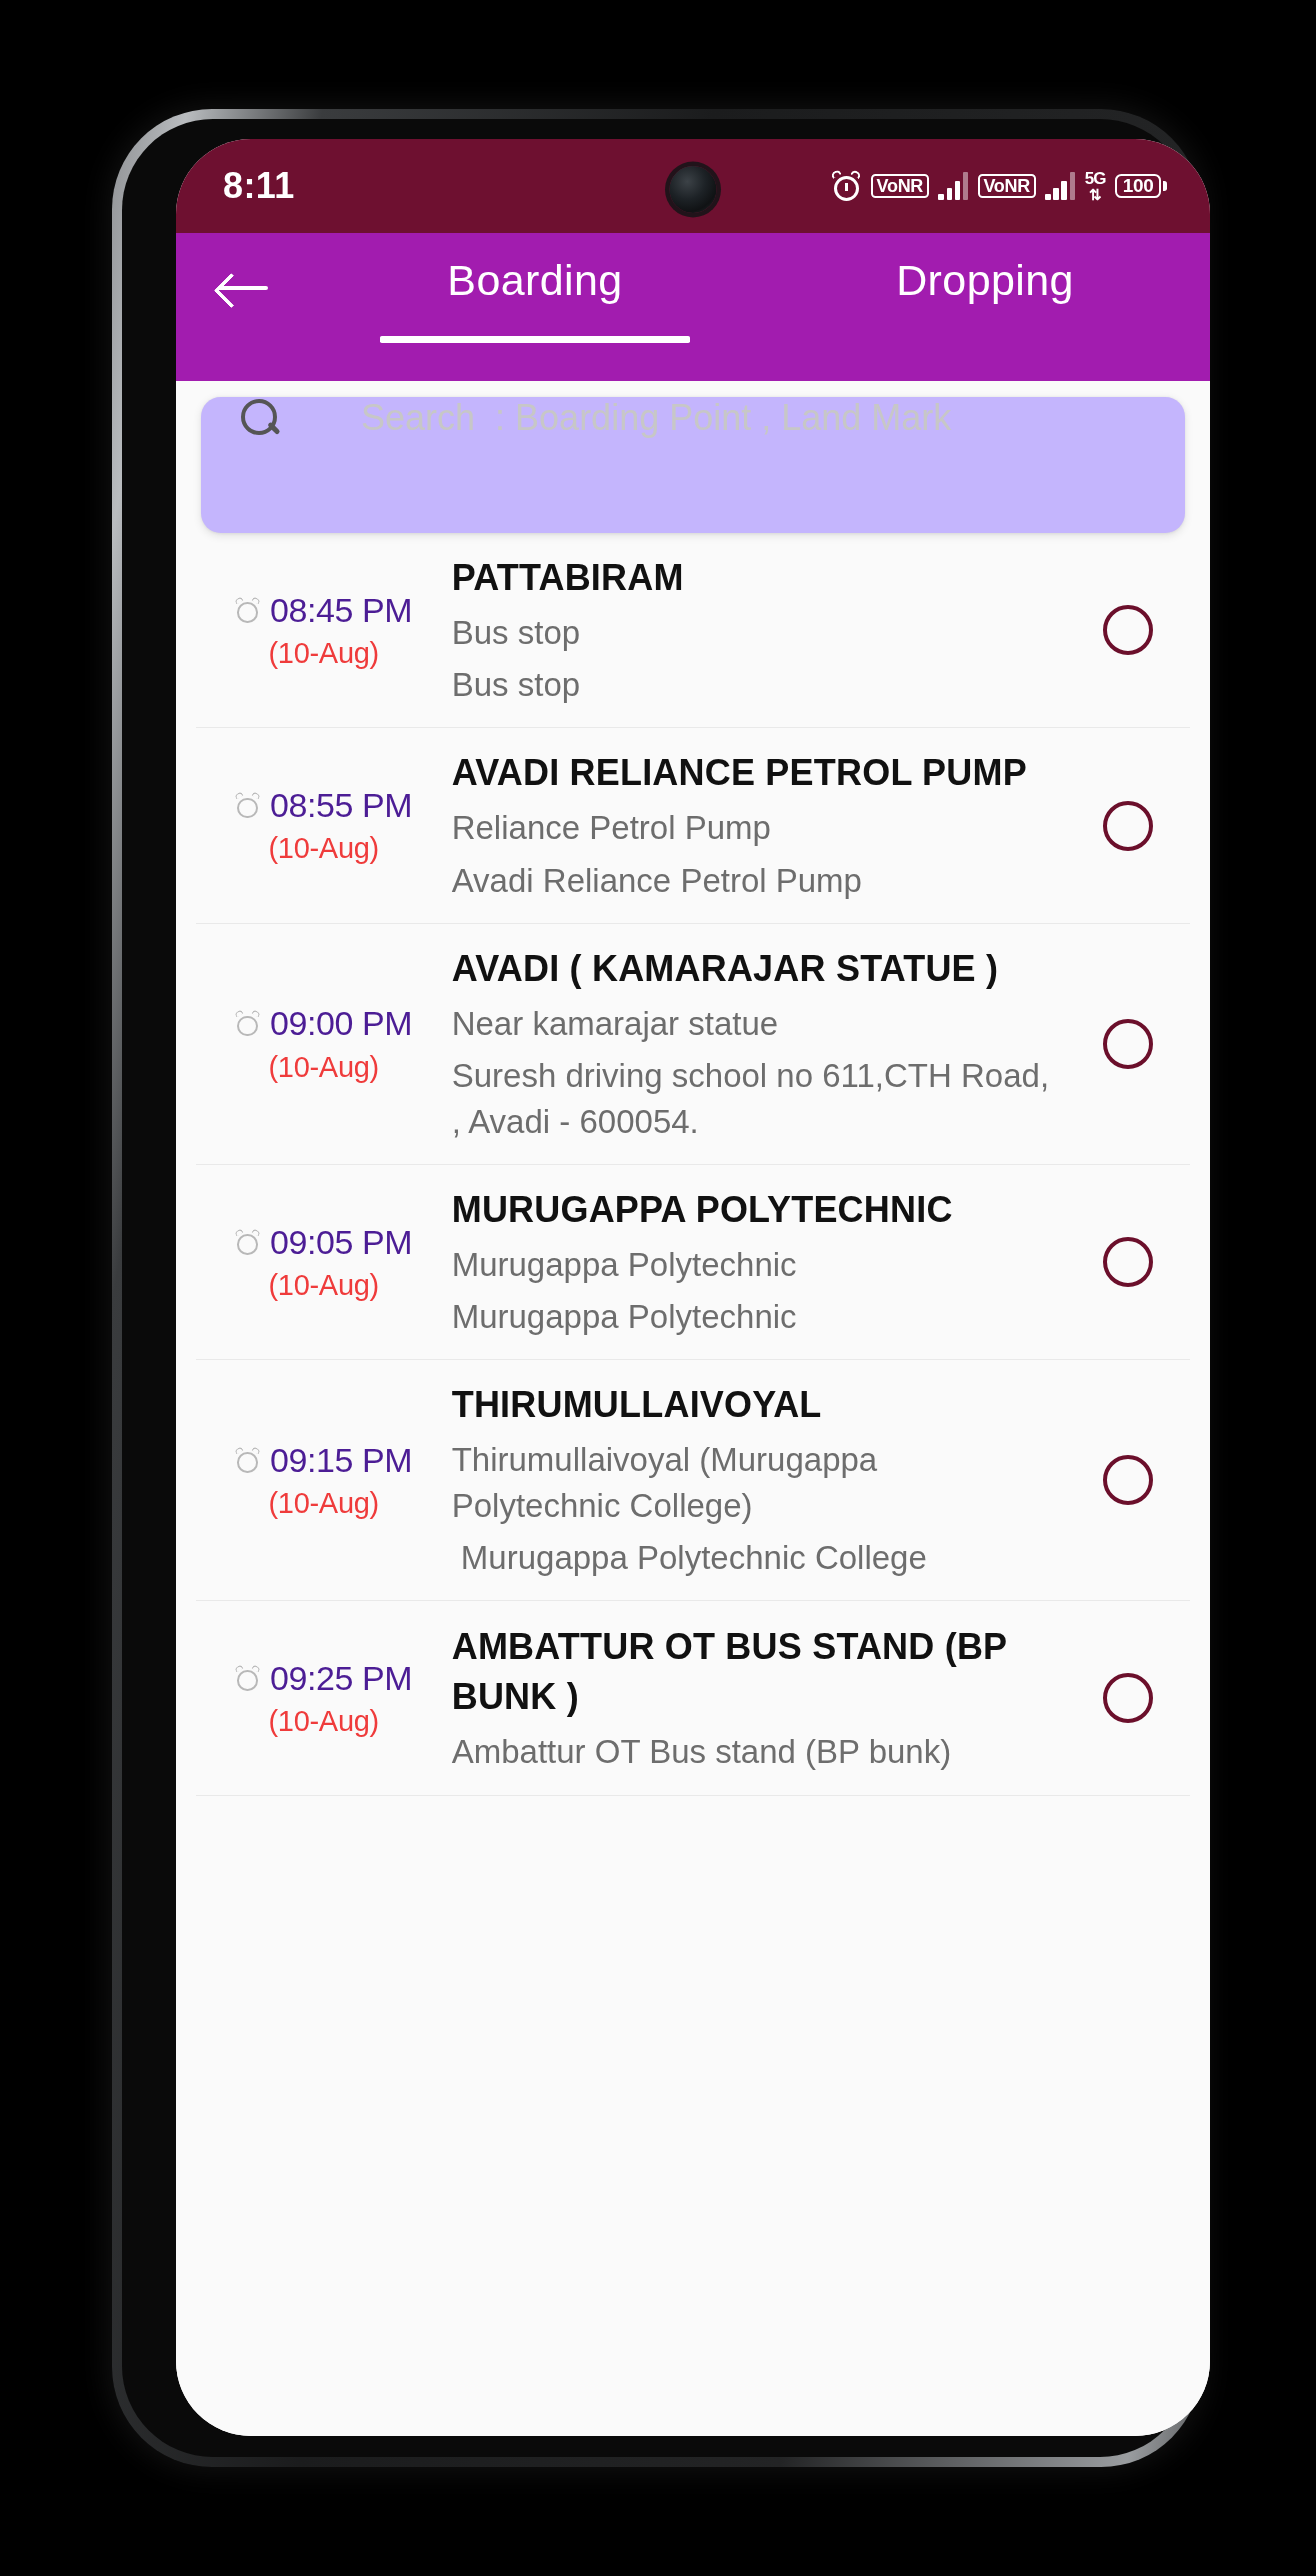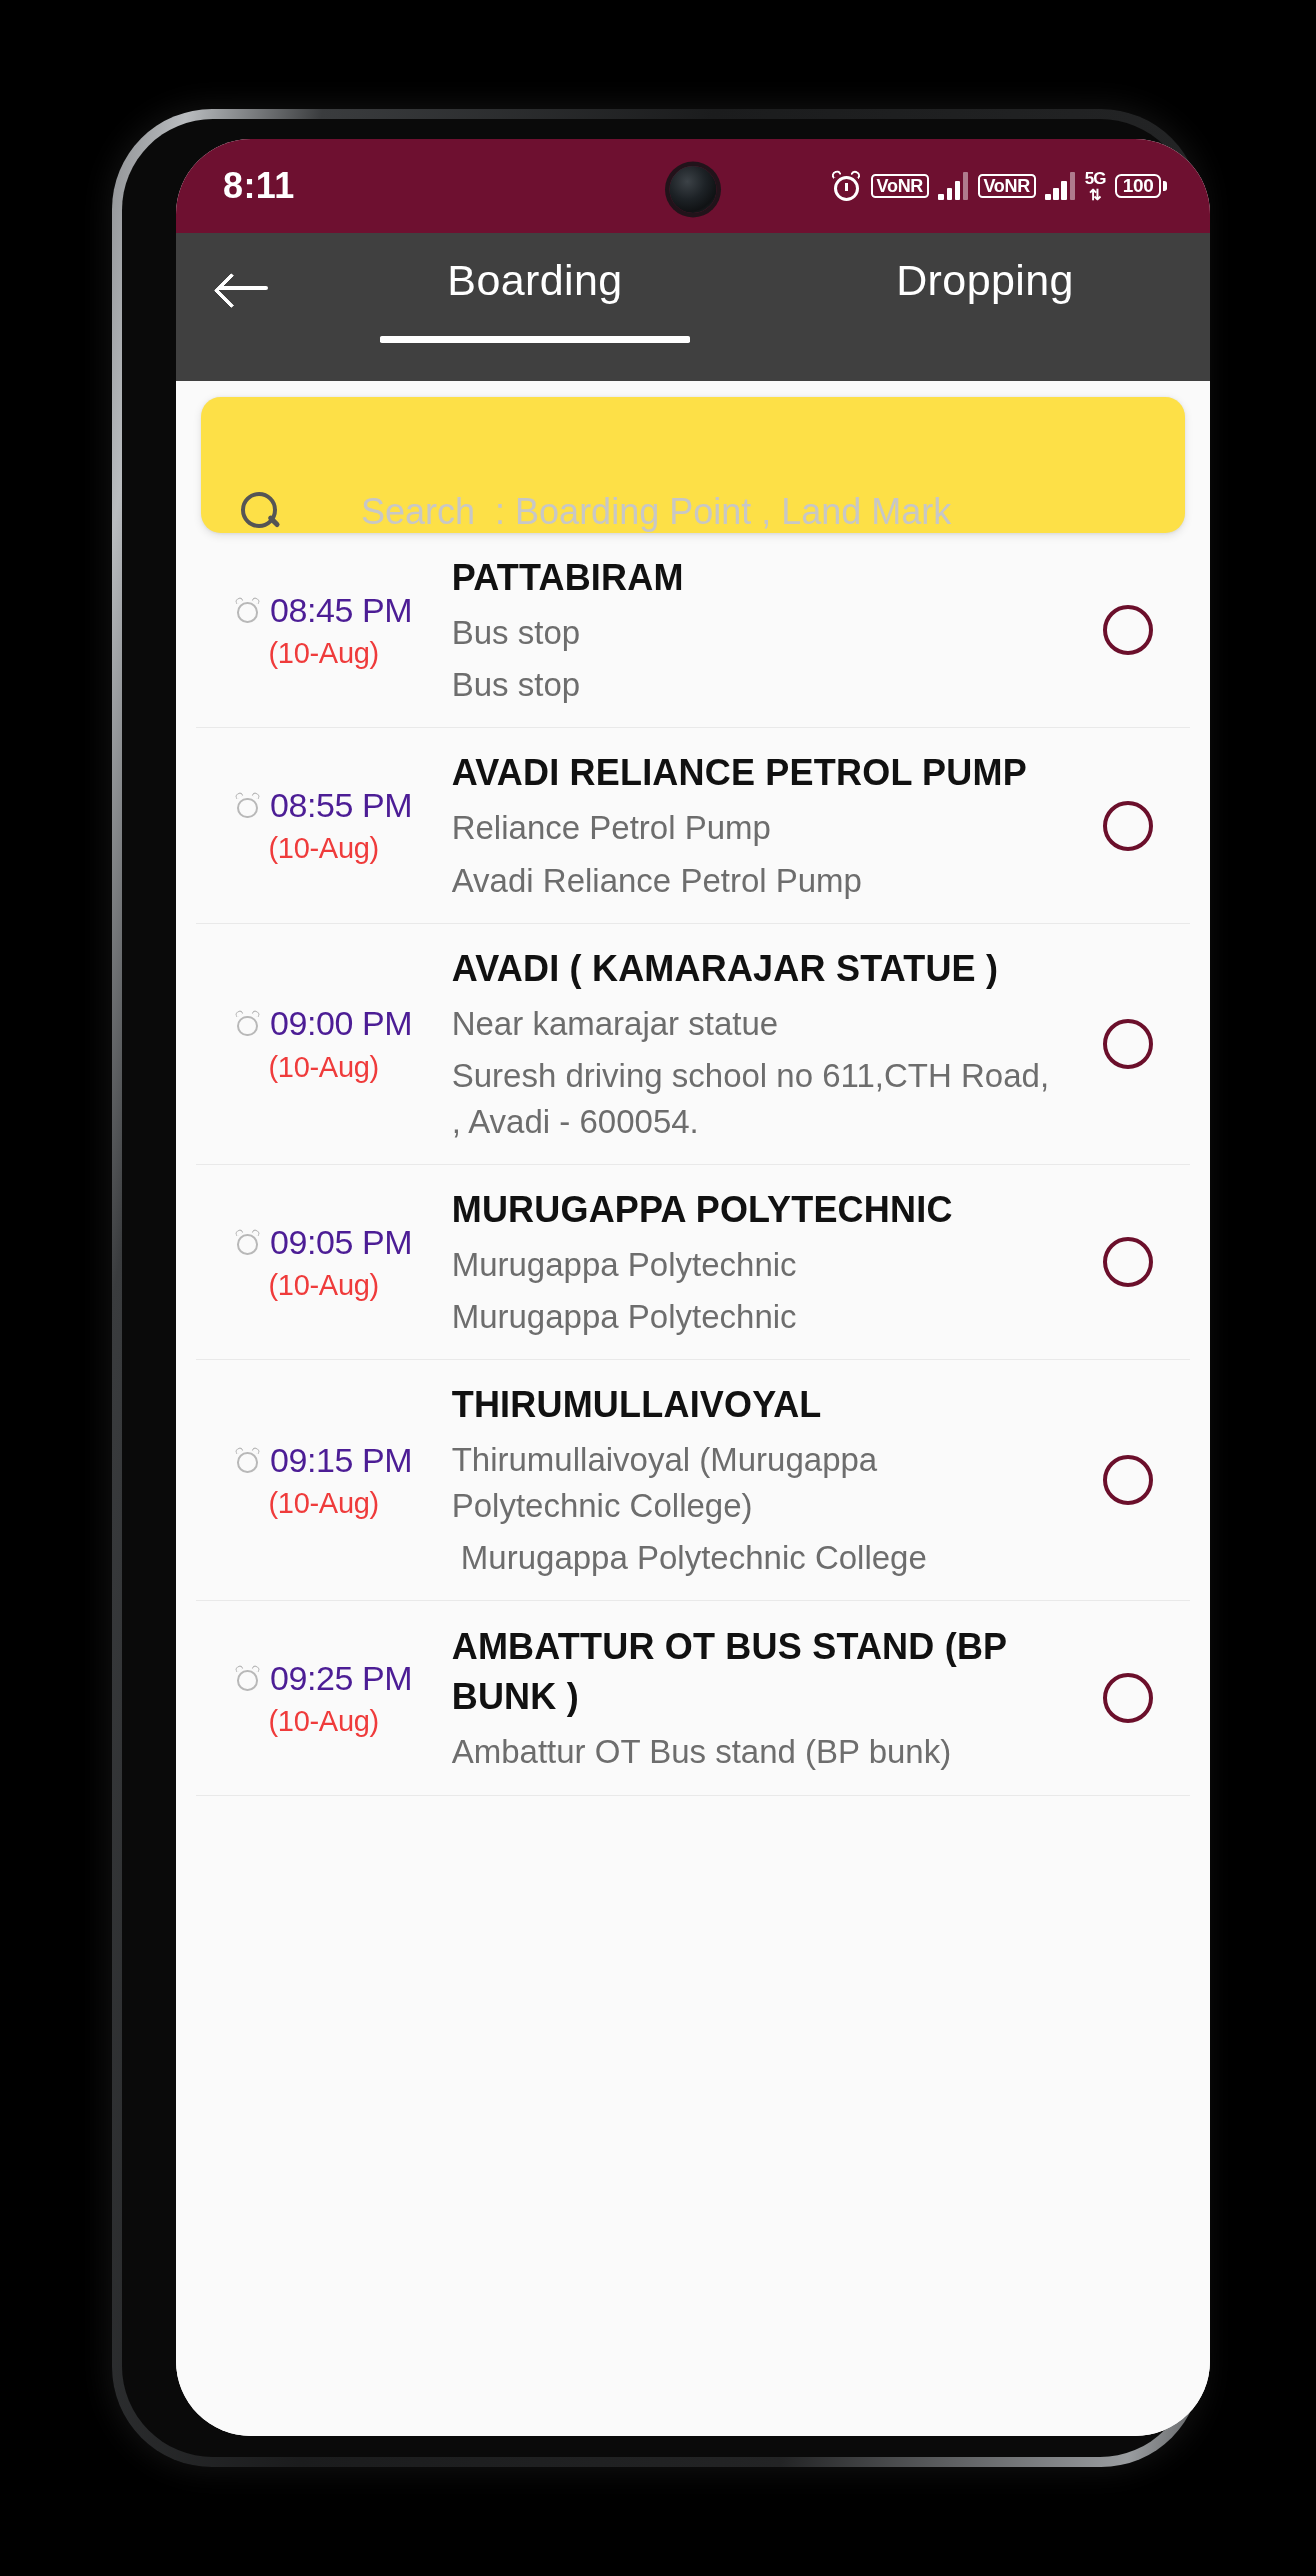--- a/index.html
+++ b/index.html
@@ -108,21 +108,21 @@
     color:#fff; font-size:19px; font-weight:bold; line-height:1;
     letter-spacing:-0.4px;
   }
   .battery .tip{
     width:4.5px; height:9.8px; background:#fff;
     border-radius:0 2.7px 2.7px 0; margin-left:1.8px;
   }
 
   
   #app-bar{
-    height:148px; background:#404040;
+    height:148px; background:#a21caf;
     display:flex; align-items:flex-start;
     position:relative;
   }
   #back-button{
     width:134px; height:109px;
     display:flex; align-items:center; justify-content:center;
     cursor:pointer;
   }
   .arrow-left{ position:relative; width:50px; height:30px; }
   .arrow-left::before{
@@ -149,23 +149,23 @@
   }
 
   
   #content{
     background:#fafafa;
     height:2055px;
     overflow:hidden;
   }
   #search-wrap{ padding:16px 25px 0 25px; }
   #search-bar{
-    height:136px; background:#fde047; border-radius:19.7px;
+    height:136px; background:#c4b5fd; border-radius:19.7px;
     box-shadow:0 2.7px 9px rgba(0,0,0,.10), 0 0.9px 2.7px rgba(0,0,0,.06);
-    display:flex; align-items:flex-end; padding:0 38px;
+    display:flex; align-items:flex-start; padding:0 38px;
   }
   .search-ico{ position:relative; width:43px; height:43px; flex:0 0 43px; }
   .search-ico::before{
     content:""; position:absolute; left:1.8px; top:1.8px;
     width:28px; height:28px; border:4.5px solid #555; border-radius:50%;
   }
   .search-ico::after{
     content:""; position:absolute; left:28px; top:29px;
     width:14.3px; height:4.5px; background:#555; border-radius:2.7px;
     transform:rotate(45deg);

